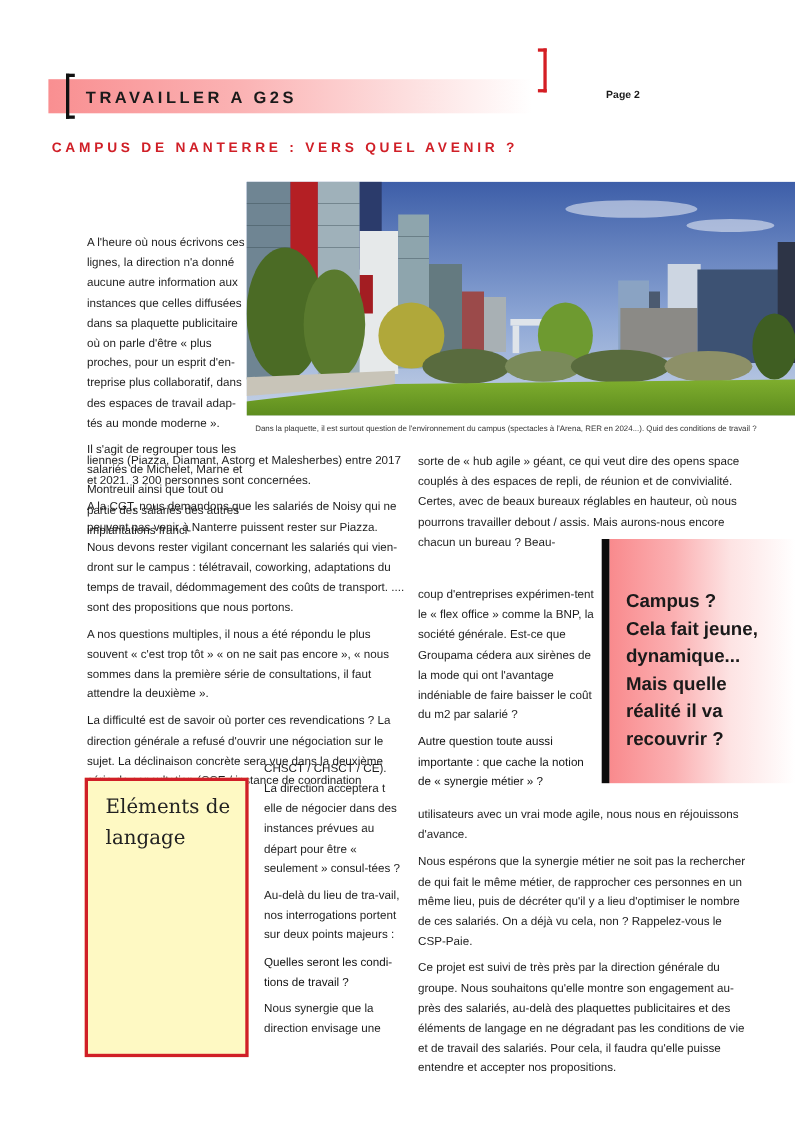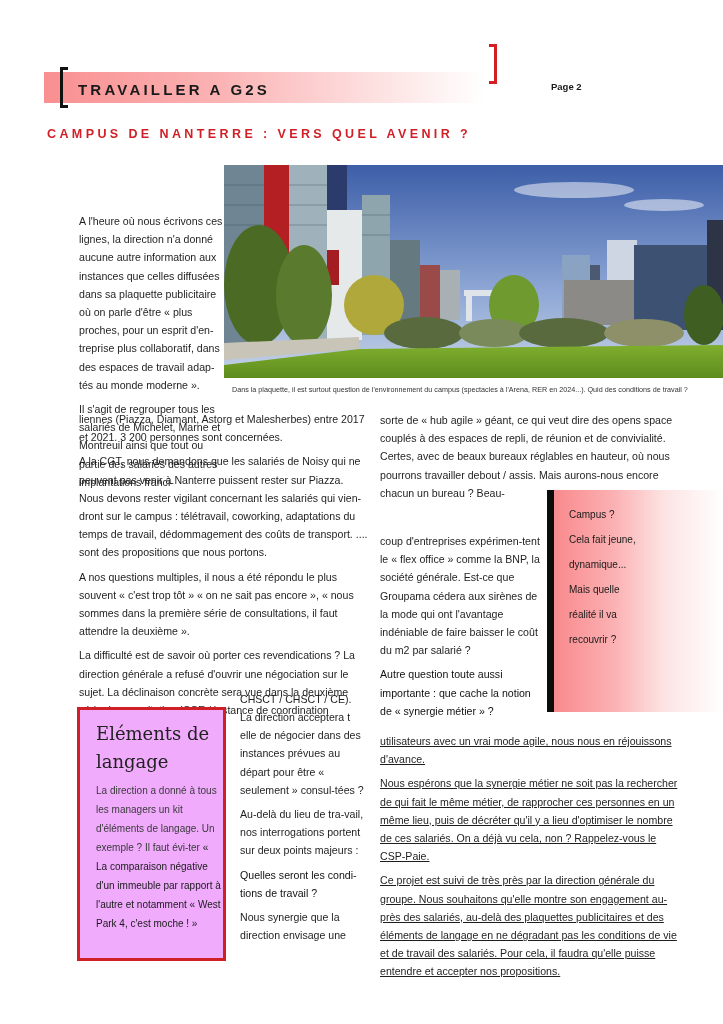--- a/index.html
+++ b/index.html
@@ -42,39 +42,39 @@
     left: 232px; top: 385px; font-size: 7.2px; color: #333; white-space: nowrap;
   }
 
   #col1 { left: 79px; top: 164px; width: 146px; margin-top: 48px; }
   #col1-wide { left: 79px; top: 410px; width: 290px; }
   #col-mid { left: 240px; top: 708px; width: 126px; }
   #chsct { left: 240px; top: 690px; font-size: 10.6px; line-height: 18px; color:#1e1e1e; }
 
   #col-right-top { left: 380px; top: 411px; width: 300px; }
   #col-right-narrow { left: 380px; top: 493px; width: 160px; margin-top: 39px; }
-  #col-right-bottom { left: 380px; top: 683px; width: 300px; text-decoration: underline; }
+  #col-right-bottom { left: 380px; top: 683px; width: 300px; }
 
   .bold { font-weight: bold; }
 
   
   #quote {
     left: 547px; top: 490px; width: 176px; height: 222px;
     border-left: 7px solid #0c0c0c; box-sizing: border-box;
     background: linear-gradient(to right, #f98a8d 0%, #fbb0b2 35%, #fde3e3 65%, #ffffff 100%);
   }
   #quote-text {
-    position: absolute; left: 15px; top: 12px; font-size: 10px; font-weight: normal;
+    position: absolute; left: 15px; top: 44px; font-size: 17px; font-weight: bold;
     line-height: 25px; color: #1a1a1a;
   }
 
   
   #sidebox {
     left: 77px; top: 707px; width: 149px; height: 254px;
-    border: 3px solid #d01f27; box-sizing: border-box; background: #f0abfc;
+    border: 3px solid #d01f27; box-sizing: border-box; background: #fef9c3;
   }
   #sidebox-title {
     position: absolute; left: 16px; top: 10px; width: 125px;
     font-family: "DejaVu Serif", serif; font-size: 18px; line-height: 28px; color: #222;
   }
   #sidebox-body {
     position: absolute; left: 16px; top: 71px; width: 125px;
     font-size: 10px; line-height: 19px; color: #3a3a3a;
   }
   #sidebox-body .em { color: #1a1a1a; }
@@ -203,14 +203,13 @@
     <div>Cela fait jeune,</div>
     <div>dynamique...</div>
     <div>Mais quelle</div>
     <div>réalité il va</div>
     <div>recouvrir ?</div>
   </div>
 </div>
 
 <div id="sidebox" class="abs">
   <div id="sidebox-title">Eléments de langage</div>
-  <div id="sidebox-body"><span>La direction a donné à tous les managers un kit d'éléments de langage. Un exemple ? Il faut évi-ter </span><span class="em">« La comparaison négative d'un immeuble par rapport à l'autre et notamment « West Park 4, c'est moche ! »</span></div>
 </div>
 
 </body></html>

